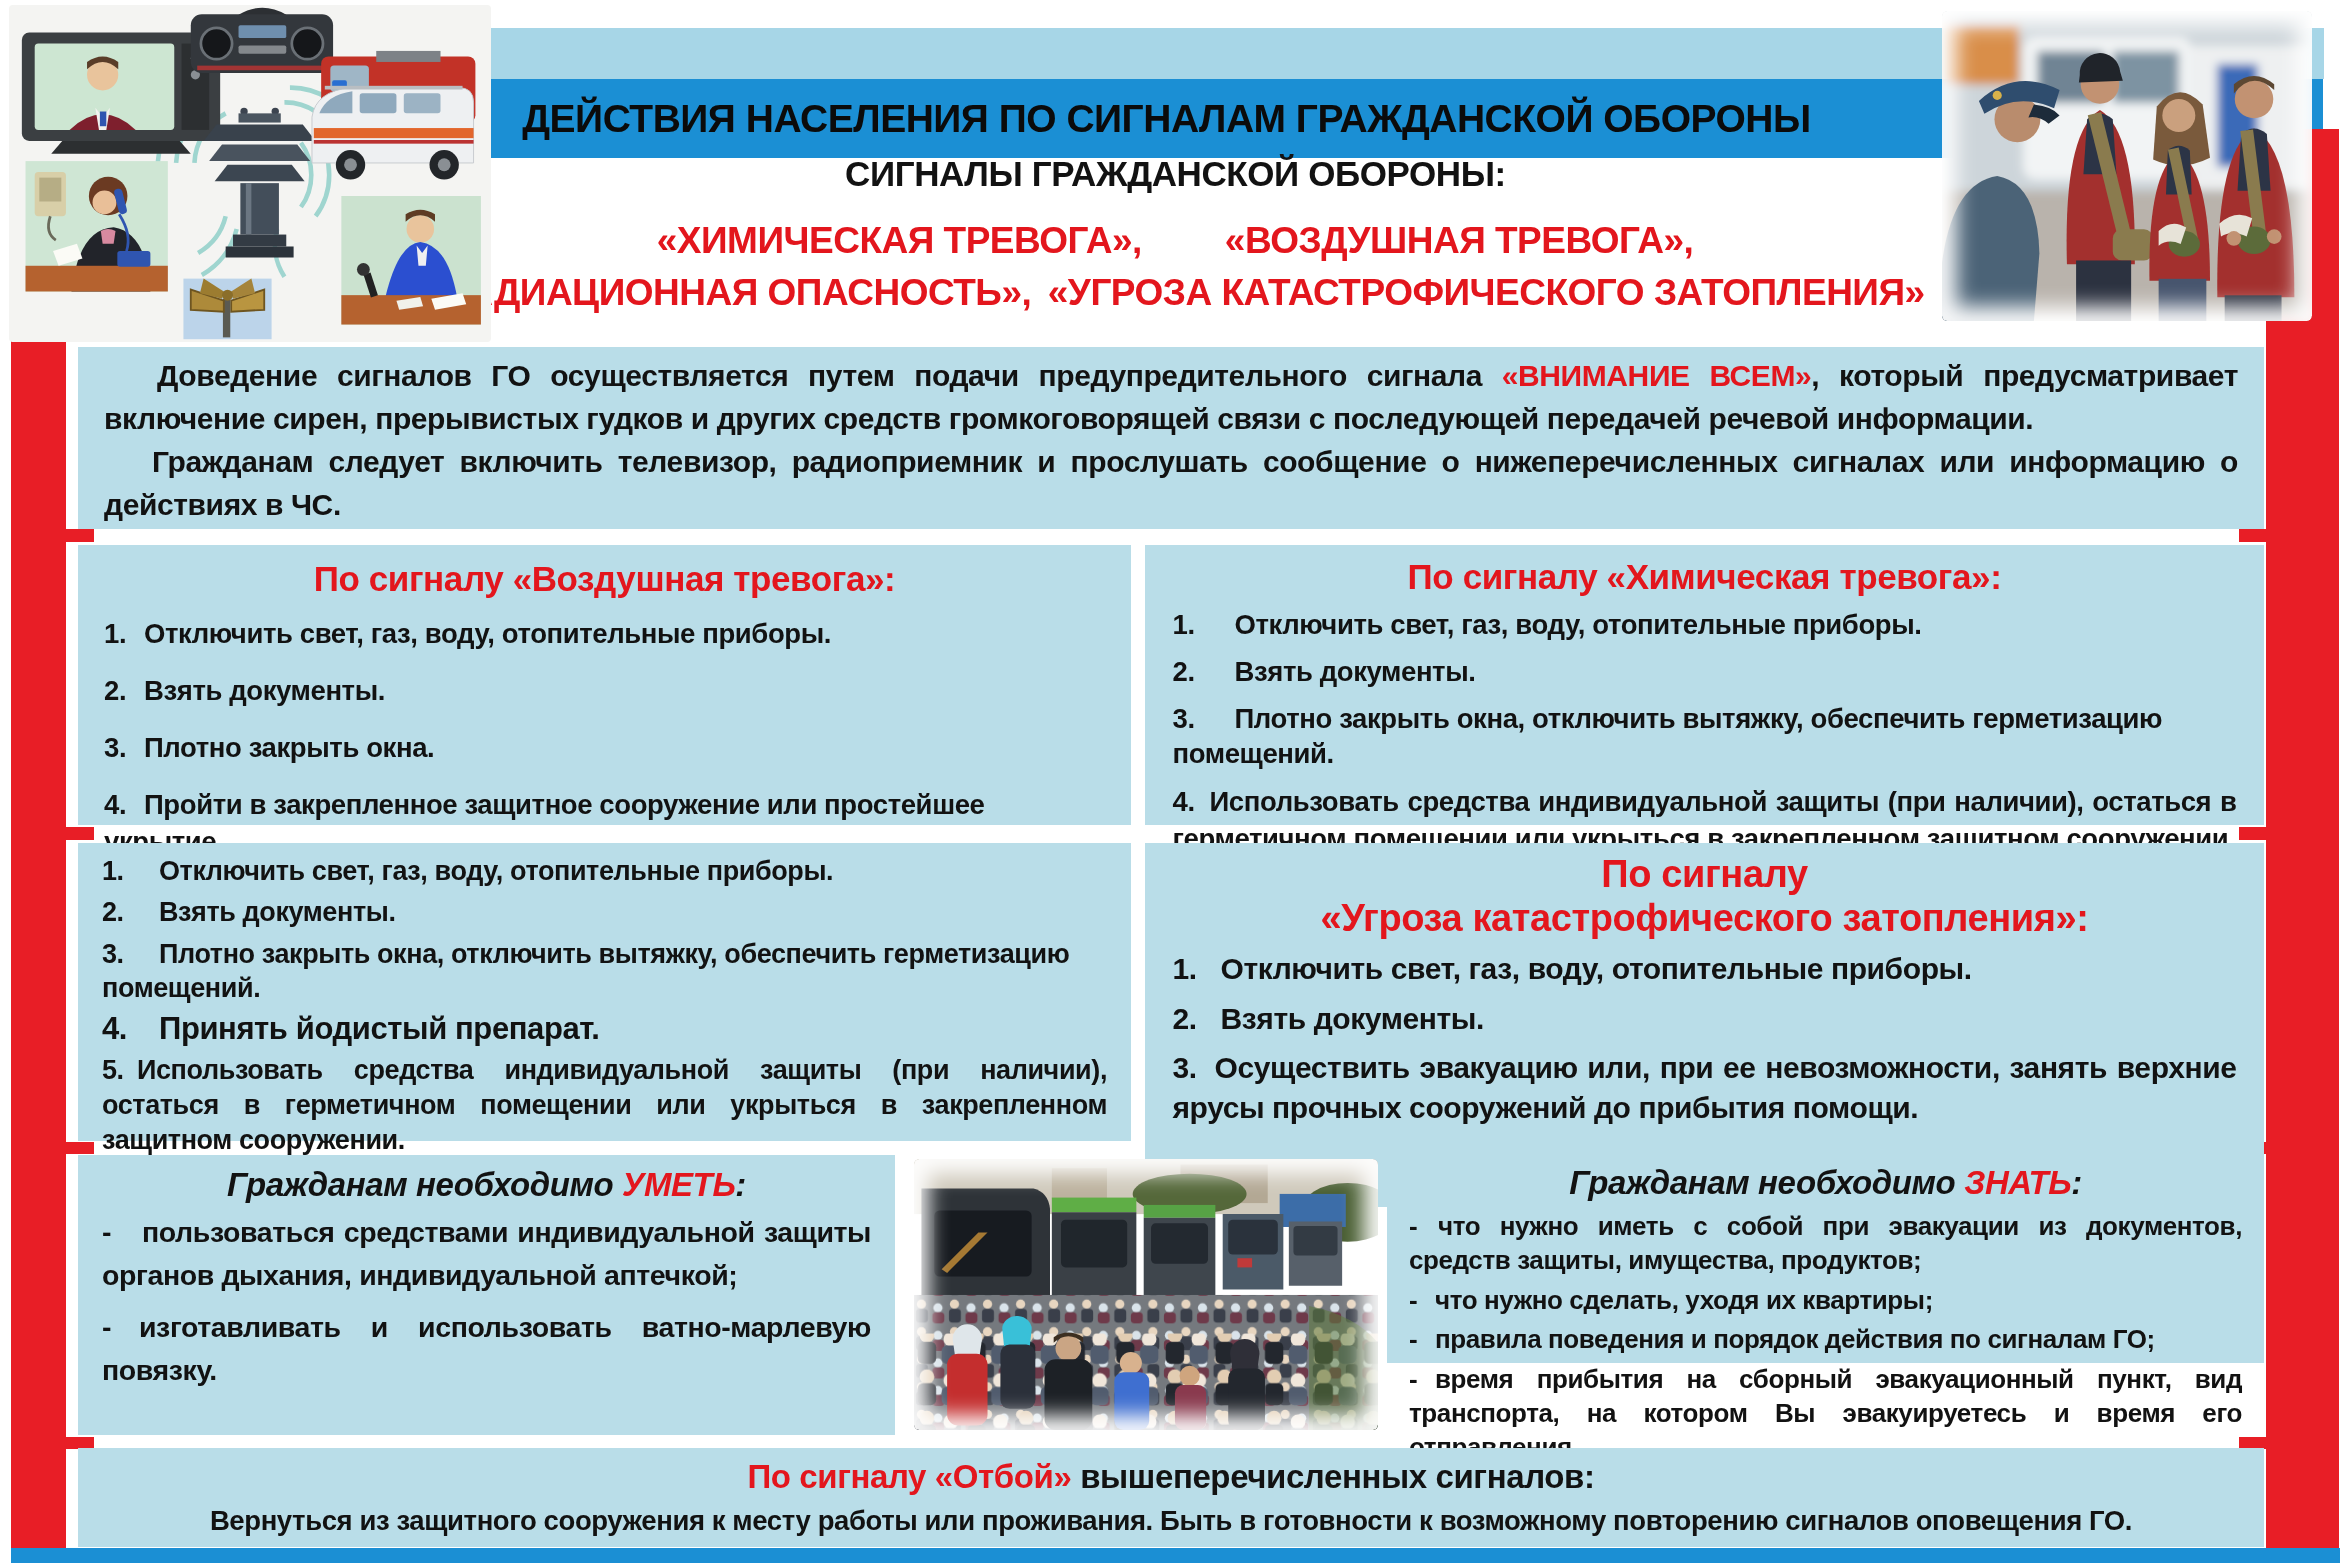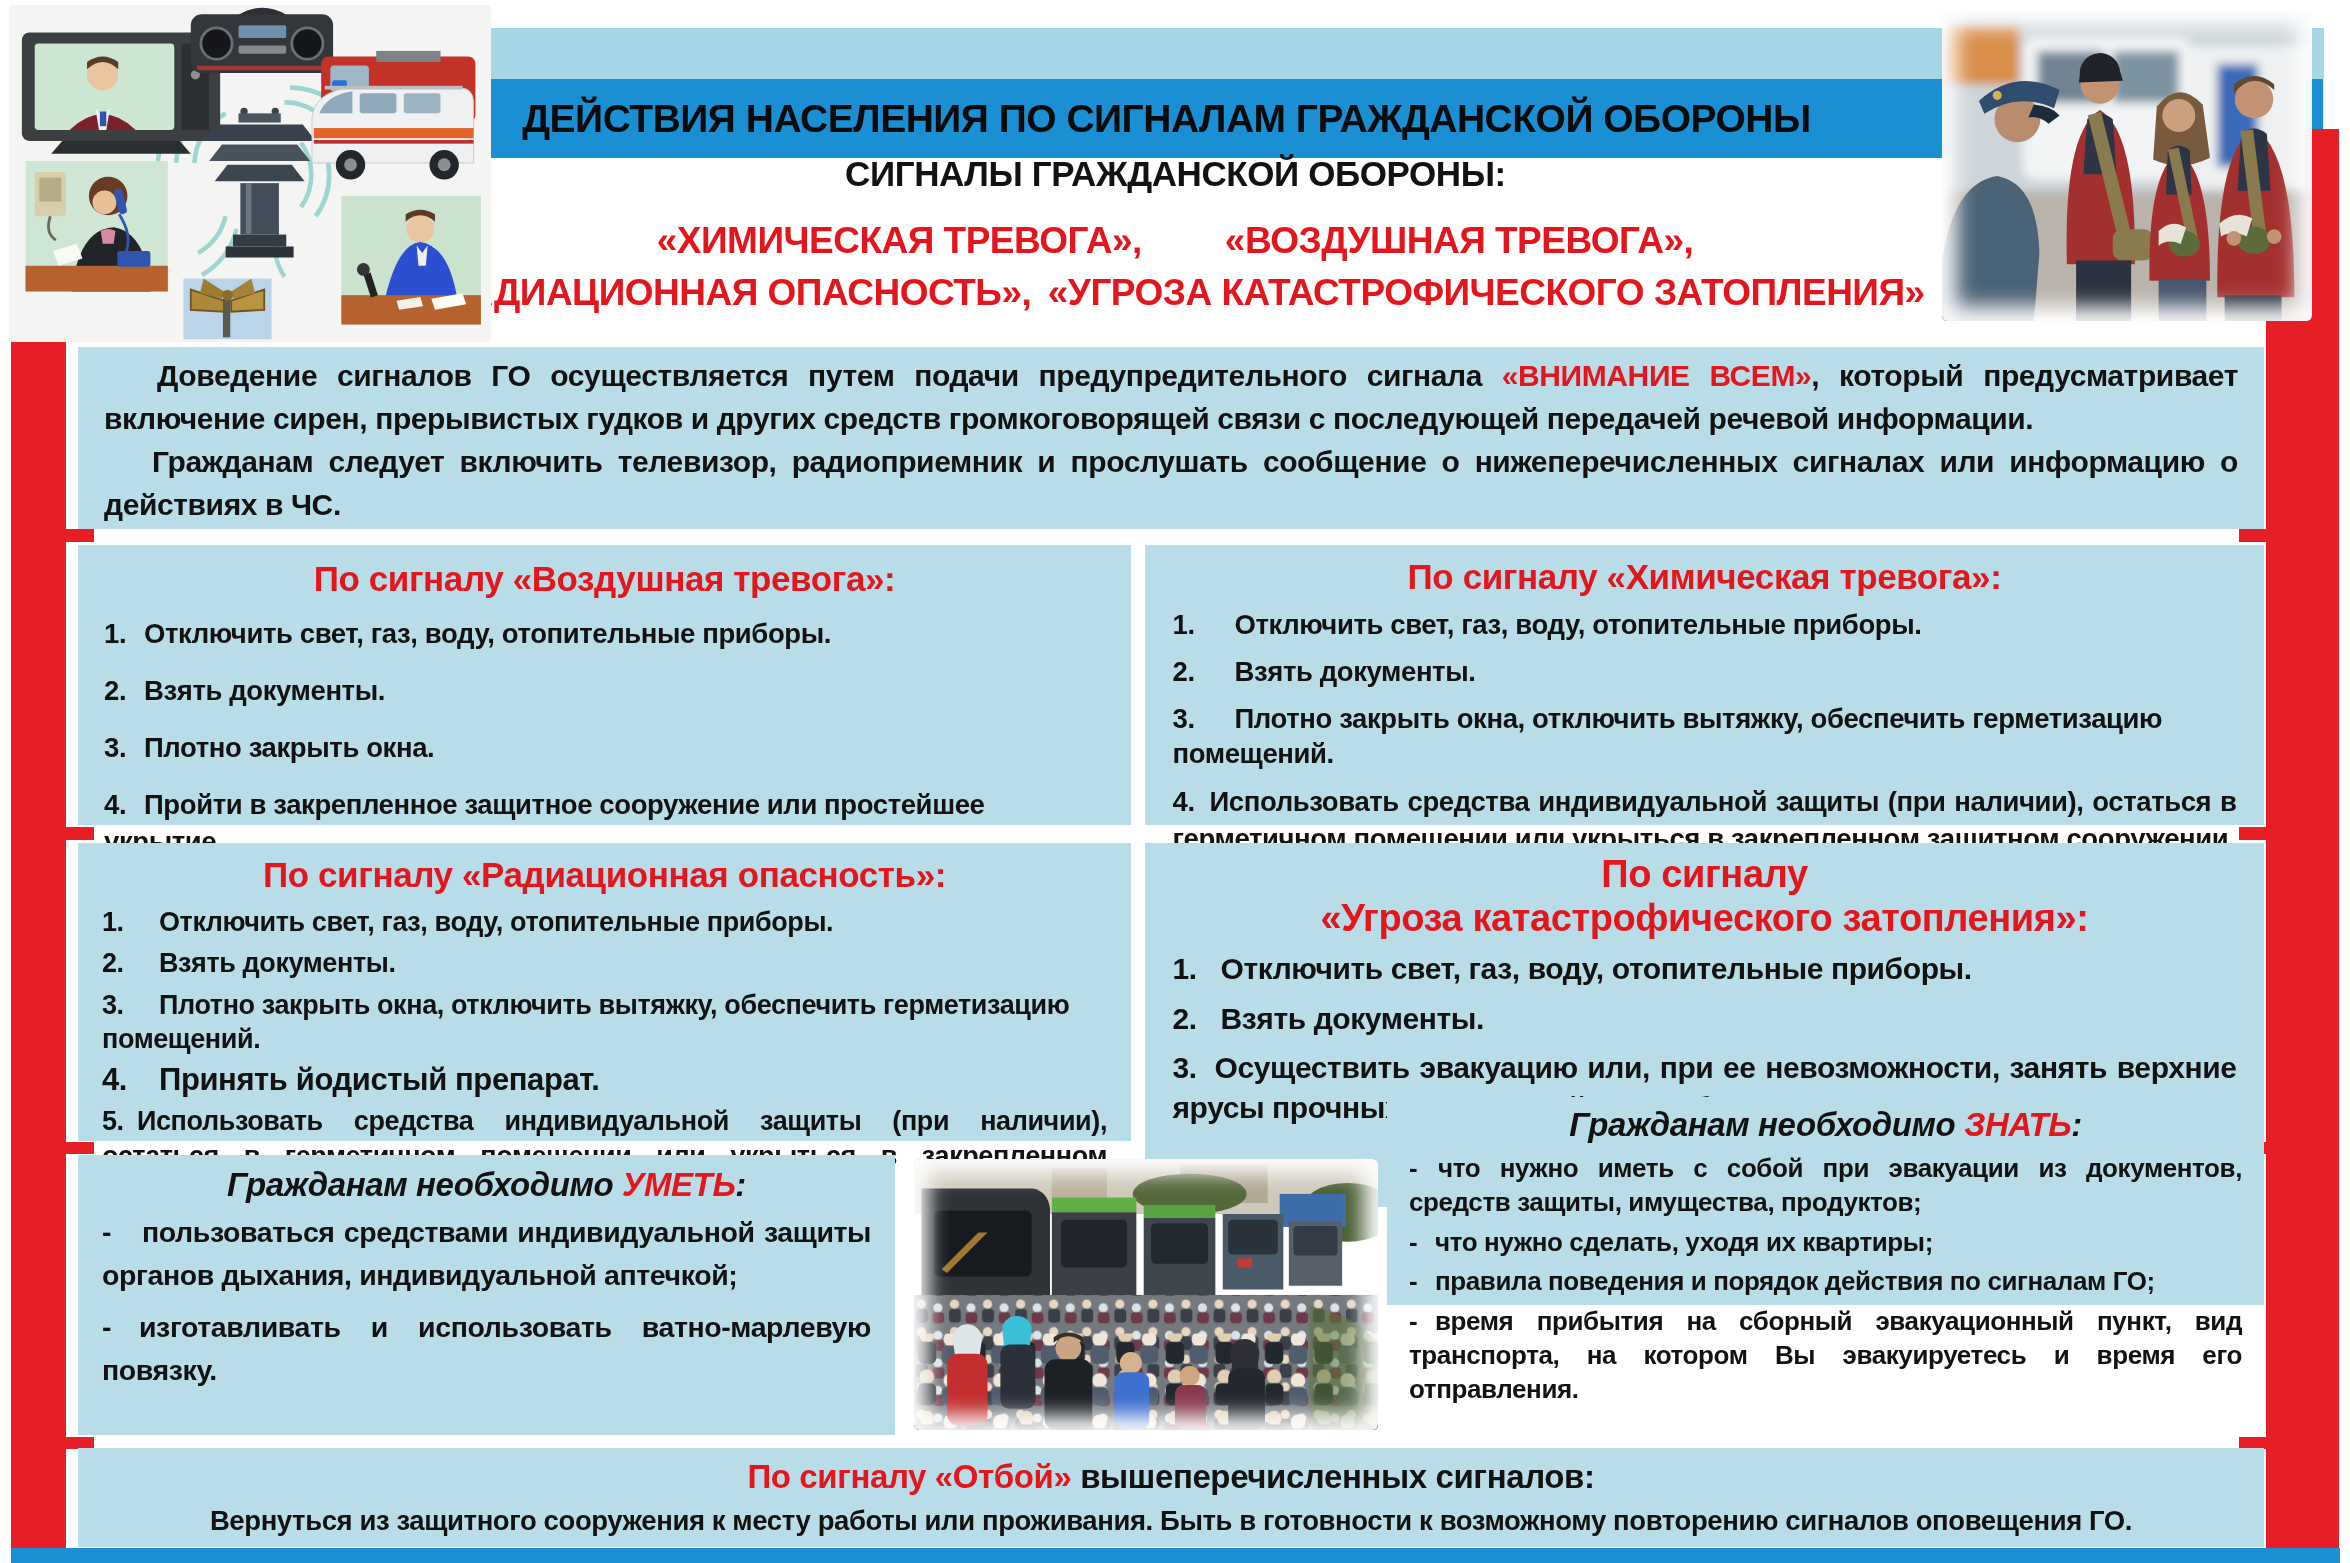--- a/index.html
+++ b/index.html
@@ -260,21 +260,20 @@
 
   <div class="panel" style="left:1145px;top:545px;width:1119px;height:280px;padding:11px 27.5px 0 27.5px">
     <div class="sec-title" style="margin-bottom:9.2px">По сигналу «Химическая тревога»:</div>
     <p class="item" style="line-height:35px;margin-bottom:12px"><span class="num" style="min-width:62px">1.</span><span>Отключить свет, газ, воду, отопительные приборы.</span></p>
     <p class="item" style="line-height:35px;margin-bottom:12px"><span class="num" style="min-width:62px">2.</span><span>Взять документы.</span></p>
     <p class="item" style="line-height:35px;margin-bottom:12px"><span class="num" style="min-width:62px">3.</span><span>Плотно закрыть окна, отключить вытяжку, обеспечить герметизацию помещений.</span></p>
     <p class="item just" style="line-height:37px"><span class="num" style="min-width:37px">4.</span><span>Использовать средства индивидуальной защиты (при наличии), остаться в герметичном помещении или укрыться в закрепленном защитном сооружении.</span></p>
   </div>
 
   <div class="panel" style="left:78px;top:843px;width:1053px;height:298px;padding:11px 24px 0 24px">
-    <div class="sec-title" style="margin-bottom:9.2px">По сигналу «Радиационная опасность»:</div>
     <p class="item" style="font-size:27px;line-height:34px;margin-bottom:7.3px"><span class="num" style="min-width:57px">1.</span><span>Отключить свет, газ, воду, отопительные приборы.</span></p>
     <p class="item" style="font-size:27px;line-height:34px;margin-bottom:7.3px"><span class="num" style="min-width:57px">2.</span><span>Взять документы.</span></p>
     <p class="item" style="font-size:27px;line-height:34px;margin-bottom:7.3px"><span class="num" style="min-width:57px">3.</span><span>Плотно закрыть окна, отключить вытяжку, обеспечить герметизацию помещений.</span></p>
     <p class="item" style="font-size:31px;line-height:34px;margin-bottom:7.3px"><span class="num" style="min-width:57px">4.</span><span>Принять йодистый препарат.</span></p>
     <p class="item just" style="font-size:27px;line-height:35px"><span class="num" style="min-width:35px">5.</span><span>Использовать средства индивидуальной защиты (при наличии), остаться в герметичном помещении или укрыться в закрепленном защитном сооружении.</span></p>
   </div>
 
   <div class="panel" style="left:1145px;top:843px;width:1119px;height:364px;padding:9.2px 27.5px 0 27.5px">
     <div class="sec-title" style="font-size:38px;line-height:44px">По сигналу</div>
     <div class="sec-title" style="font-size:38px;line-height:44px;margin-bottom:9.2px">«Угроза катастрофического затопления»:</div>
@@ -348,21 +347,21 @@
         <rect x="218" y="232" width="38" height="63" rx="10" fill="#3f6fd0"></rect>
         <circle cx="300" cy="236" r="11" fill="#cfa57e"></circle>
         <rect x="284" y="246" width="34" height="49" rx="9" fill="#8a3a4e"></rect>
         <circle cx="360" cy="214" r="12" fill="#e5d0b8"></circle>
         <path d="M344 212 a16 16 0 1 1 32 0 l-3 22 h-26 z" fill="#2f2f38"></path>
         <rect x="342" y="228" width="40" height="67" rx="10" fill="#23272e"></rect>
       </g>
     </svg>
   </div>
 
-  <div class="panel" style="left:1387px;top:1097px;width:877px;height:208px;padding:9.2px 22px 0 22px">
+  <div class="panel" style="left:1387px;top:1155px;width:877px;height:208px;padding:9.2px 22px 0 22px">
     <div class="it-title" style="margin-bottom:7.3px">
       <span>Гражданам необходимо </span><span class="red">ЗНАТЬ</span><span>:</span>
     </div>
     <p class="item just" style="font-size:26px;line-height:34px;margin-bottom:5.5px"><span class="num" style="min-width:29px">-</span><span>что нужно иметь с собой при эвакуации из документов, средств защиты, имущества, продуктов;</span></p>
     <p class="item" style="font-size:26px;line-height:34px;margin-bottom:5.5px"><span class="num" style="min-width:26px">-</span><span>что нужно сделать, уходя их квартиры;</span></p>
     <p class="item" style="font-size:26px;line-height:34px;margin-bottom:5.5px"><span class="num" style="min-width:26px">-</span><span>правила поведения и порядок действия по сигналам ГО;</span></p>
     <p class="item just" style="font-size:26px;line-height:34px"><span class="num" style="min-width:26px">-</span><span>время прибытия на сборный эвакуационный пункт, вид транспорта, на котором Вы эвакуируетесь и время его отправления.</span></p>
   </div>
 
   <div class="panel" style="left:78px;top:1448px;width:2186px;height:99px;padding:9.2px 37px 0 37px">

